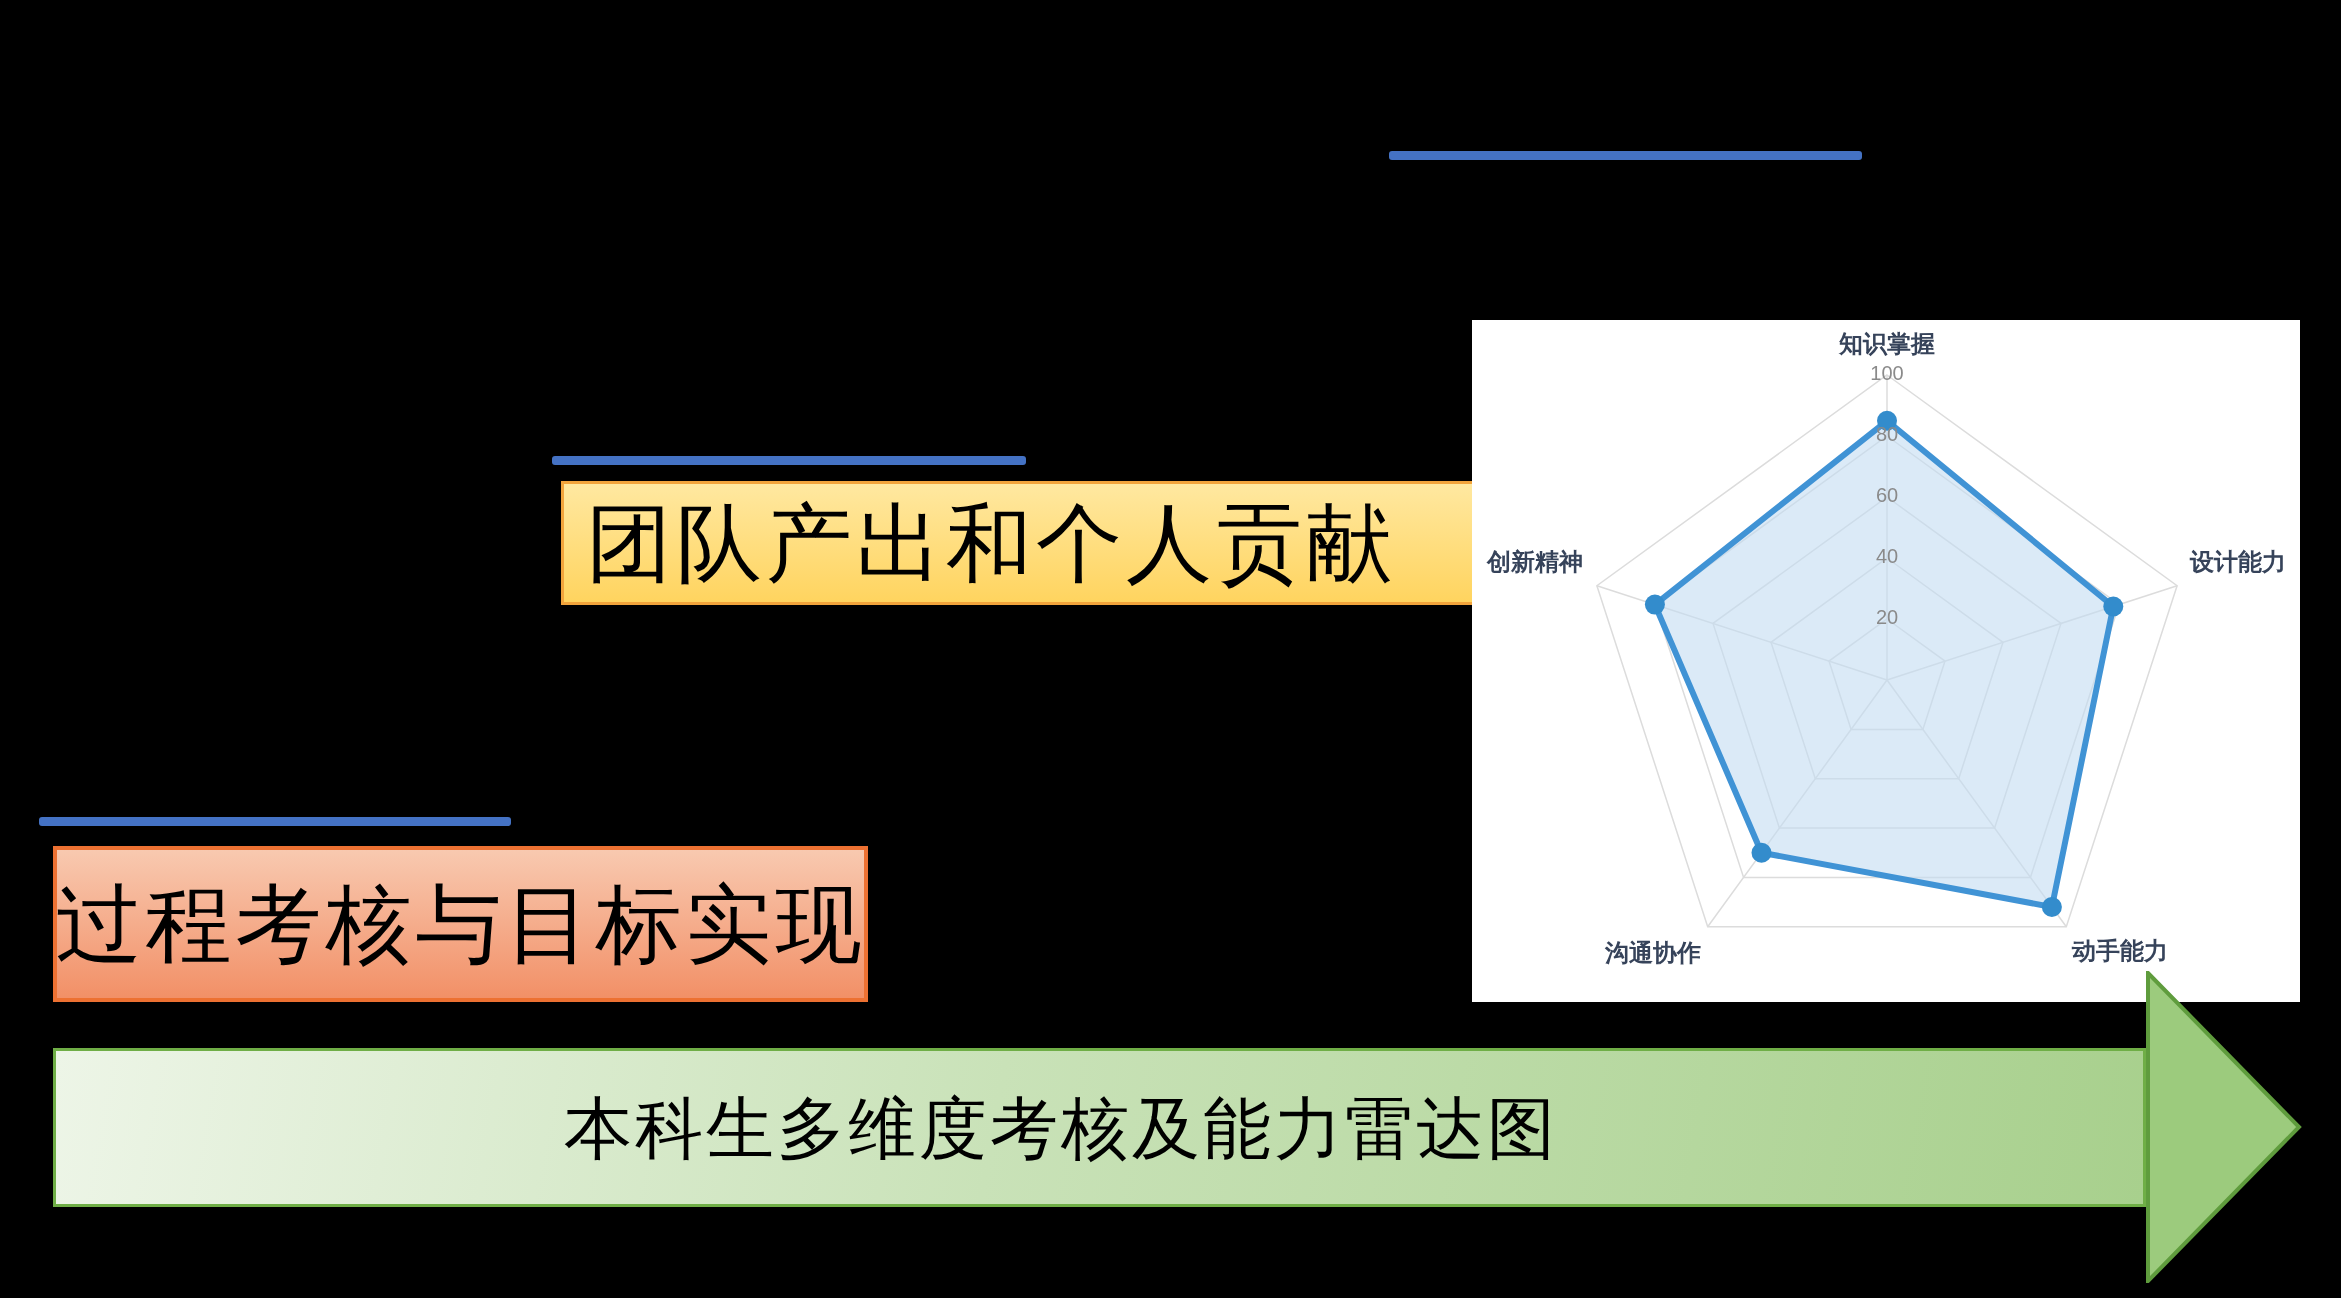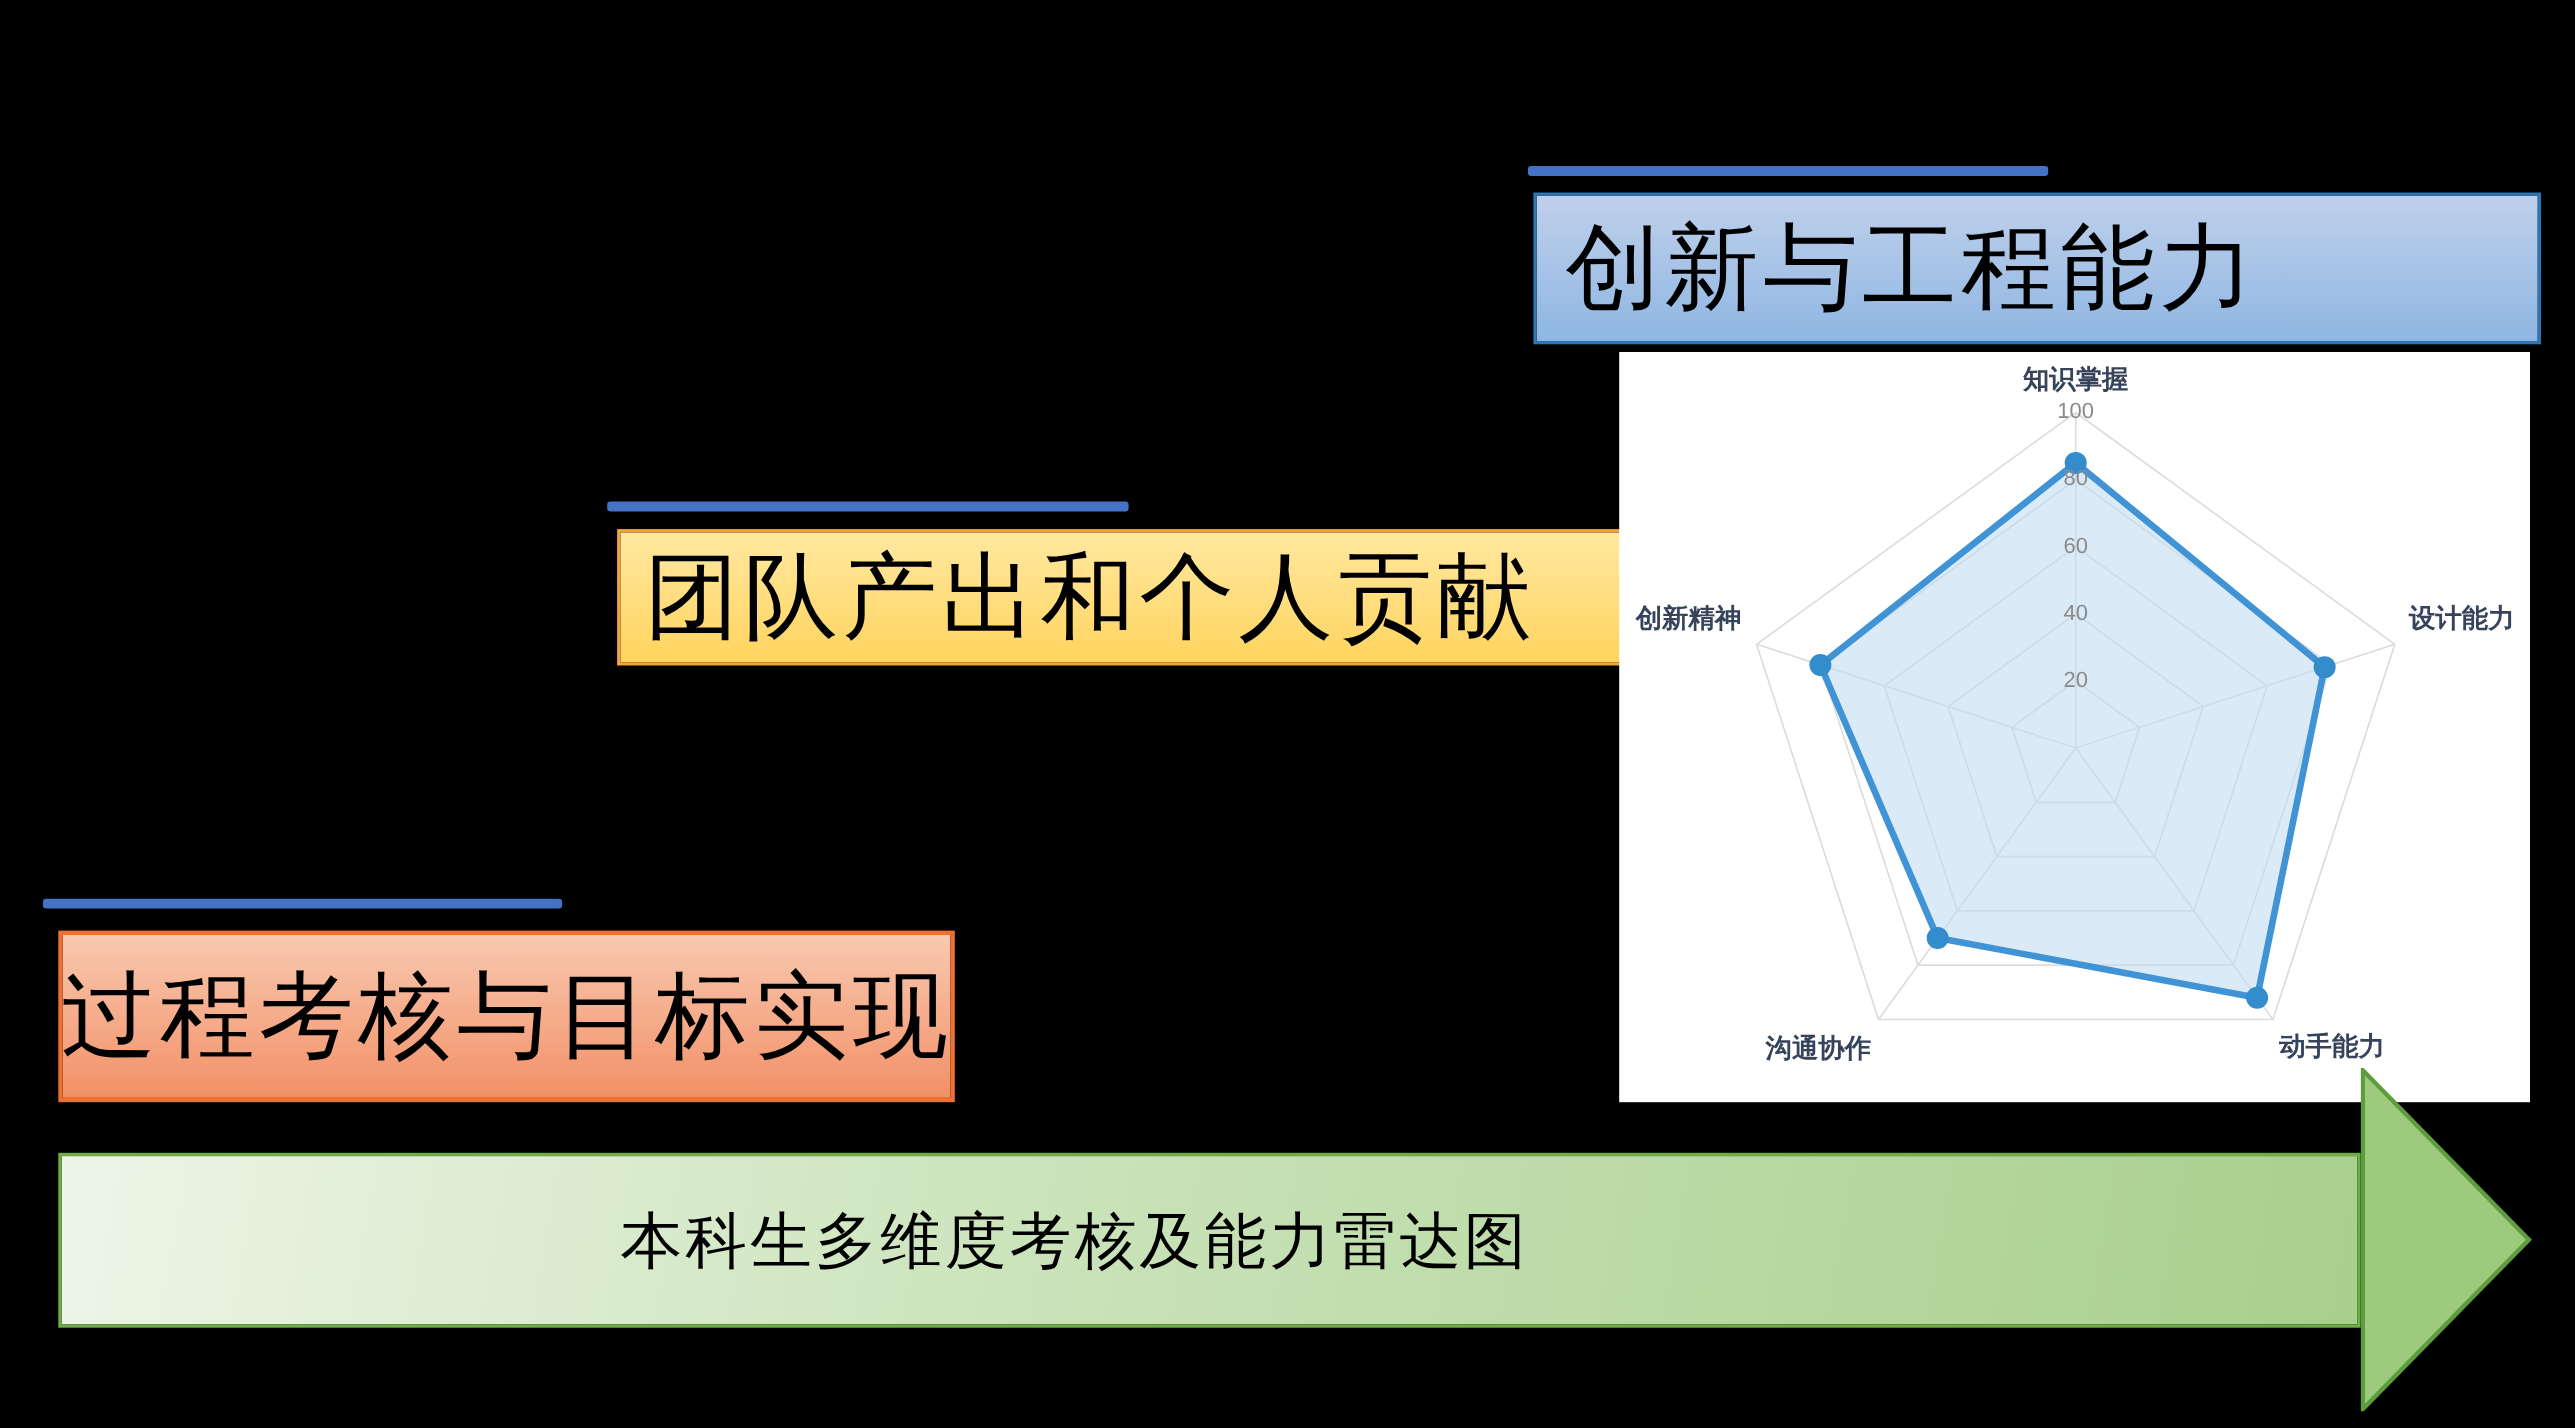--- a/index.html
+++ b/index.html
@@ -34,33 +34,30 @@
     position:absolute;left:1472px;top:320px;width:828px;height:682px;background:#fff;
   }
   .radar-panel svg{display:block;width:828px;height:682px;}
   .arrow-body{
     position:absolute;left:53px;top:1048px;width:2093px;height:159px;box-sizing:border-box;
     border:3px solid #6FAE46;
     background:linear-gradient(100deg,#EDF5E7 0%,#C9E2B8 45%,#A8D08D 100%);
   }
   .arrow-body .arrow-label{
     position:absolute;left:508px;top:0;height:100%;display:flex;align-items:center;
-    color:#000;font-size:56px;letter-spacing:3px;white-space:nowrap;line-height:1;
+    color:#000;font-size:68px;letter-spacing:3px;white-space:nowrap;line-height:1;
   }
   .arrow-head{position:absolute;left:2146px;top:971px;width:157px;height:312px;}
 </style>
 </head>
 <body>
 
 <div class="stage">
 
   <div class="underline u-innovation" style="background: rgb(68, 114, 196);"></div>
-  <div class="callout c-innovation">
-    <span>创新与工程能力</span>
-  </div>
 
   <div class="underline u-team" style="background: rgb(68, 114, 196);"></div>
   <div class="callout c-team">
     <span>团队产出和个人贡献</span>
   </div>
 
   <div class="underline u-process" style="background: rgb(68, 114, 196);"></div>
   <div class="callout c-process">
     <span>过程考核与目标实现</span>
   </div>

